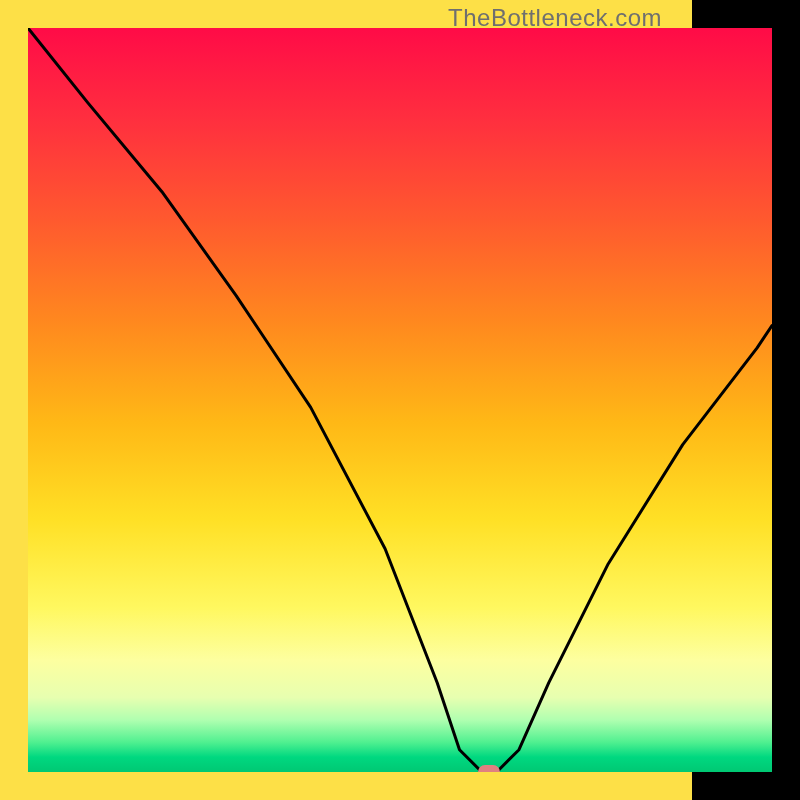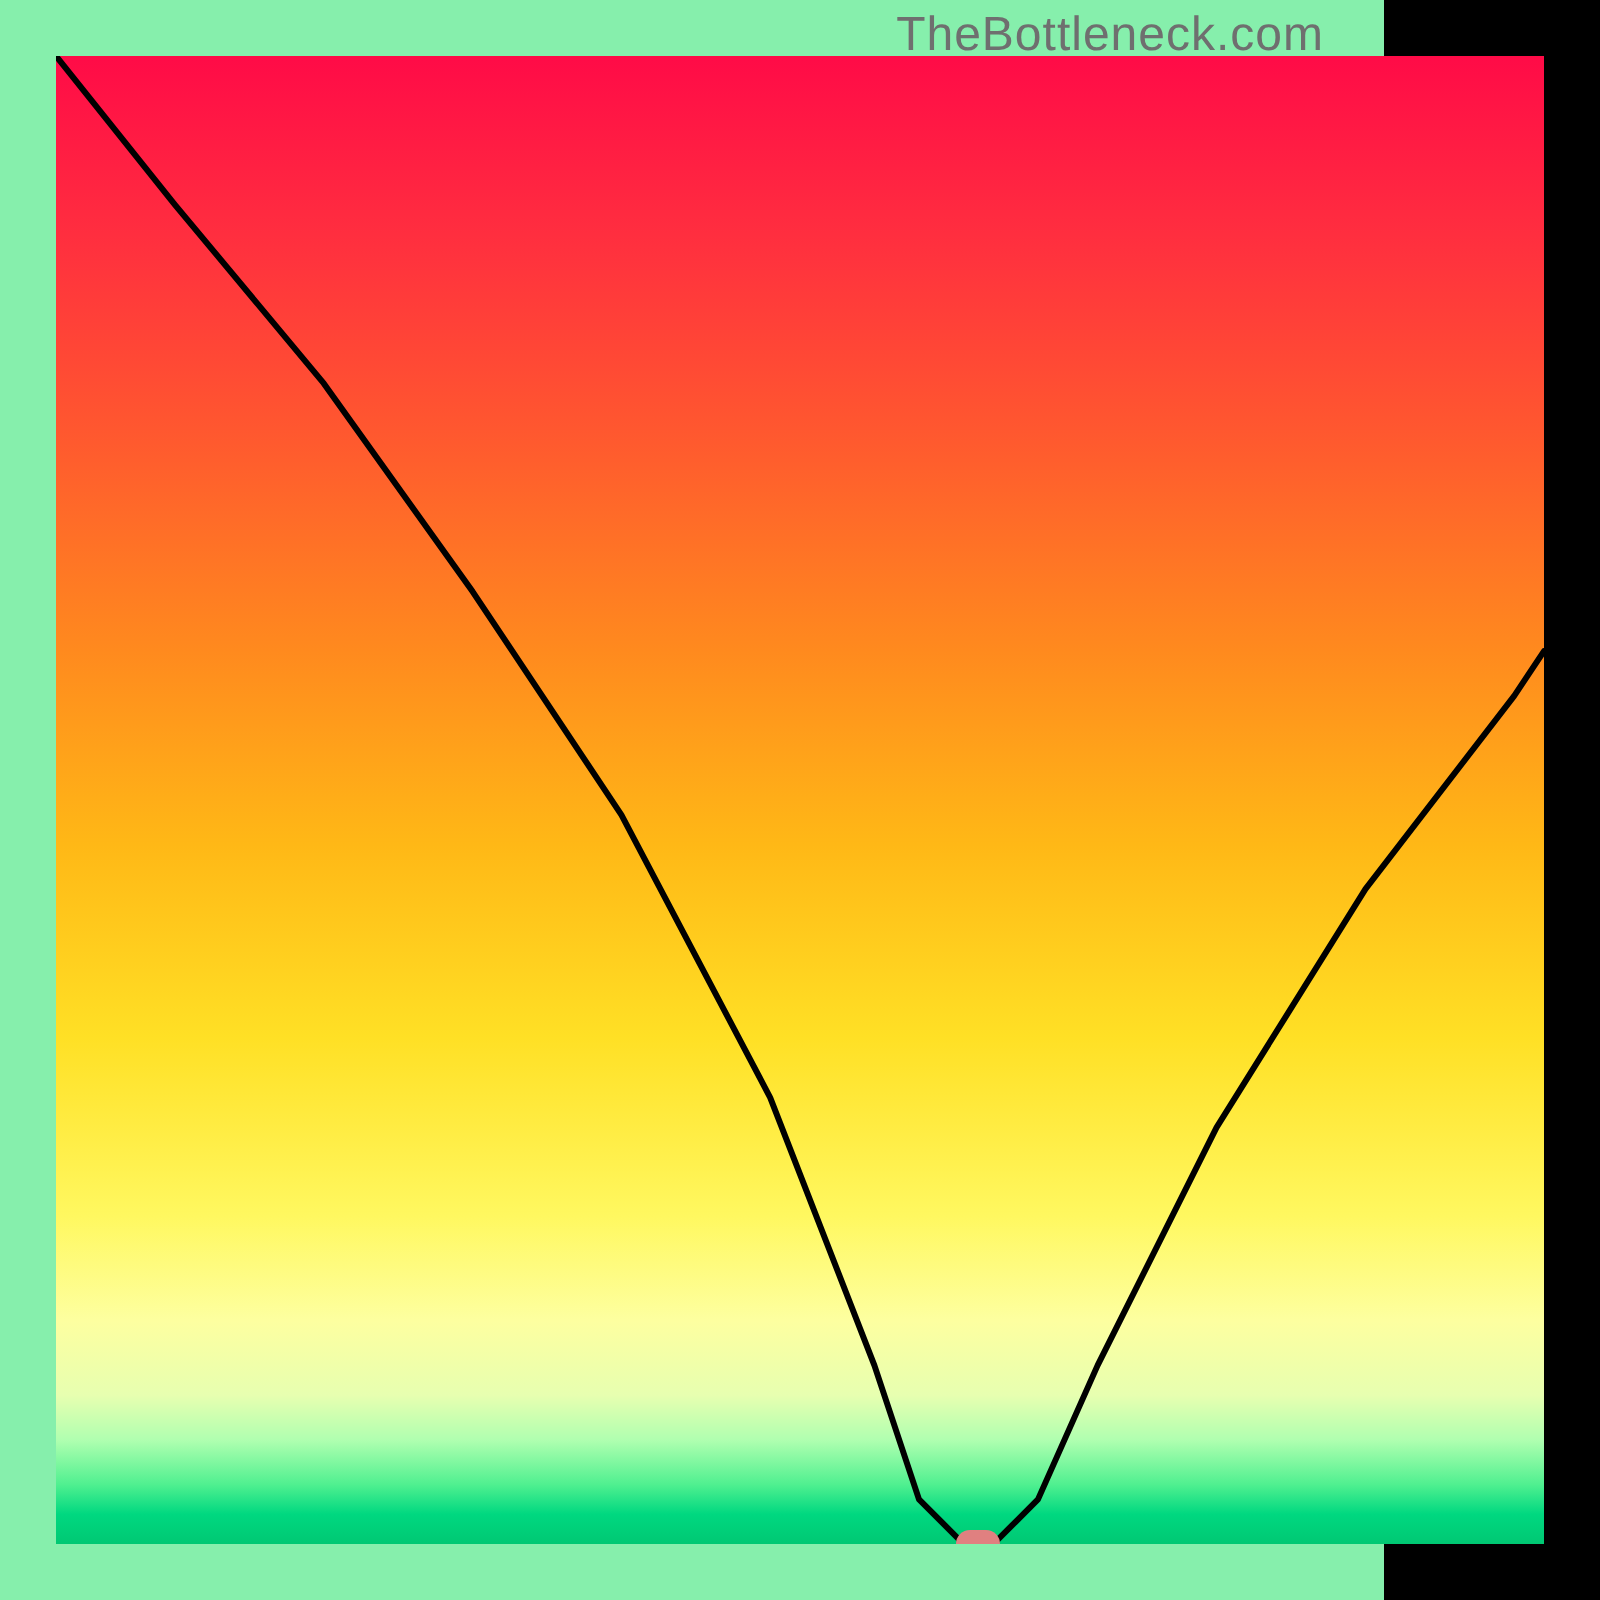--- a/index.html
+++ b/index.html
@@ -1,16 +1,16 @@
 <!DOCTYPE html>
 <html><head>
 <meta charset="utf-8">
 <style>
   html,body{margin:0;padding:0;width:800px;height:800px;background:#000;overflow:hidden;font-family:Arial,Helvetica,sans-serif}
-  .frame{position:absolute;left:0;top:0;width:692px;height:800px;background:#86efac}
+  .frame{position:absolute;left:0;top:0;width:692px;height:800px;background:#fde047}
   .plot{position:absolute;left:28px;top:28px;width:744px;height:744px;overflow:hidden}
   .grad{position:absolute;left:0;top:0;width:744px;height:744px;
     background:linear-gradient(to bottom,
       #ff0b47 0%,
       #ff2e3f 12%,
       #ff5a2e 26%,
       #ff8a1e 40%,
       #ffb816 53%,
       #ffe025 66%,
       #fff860 78%,

